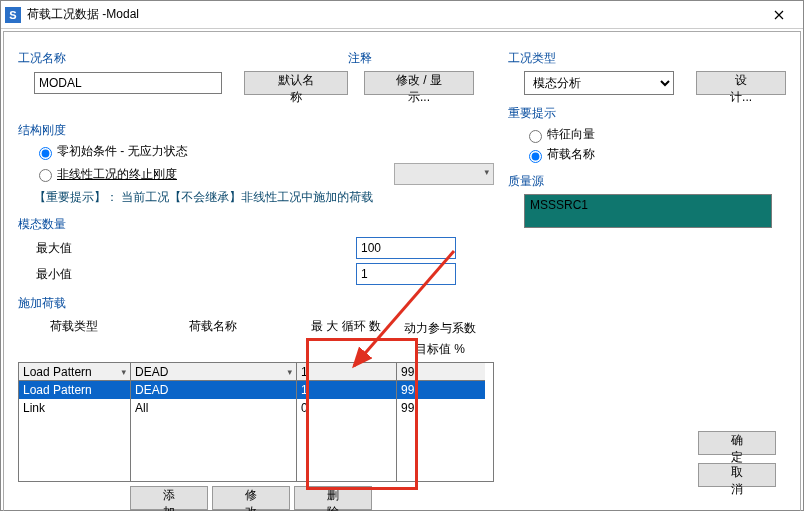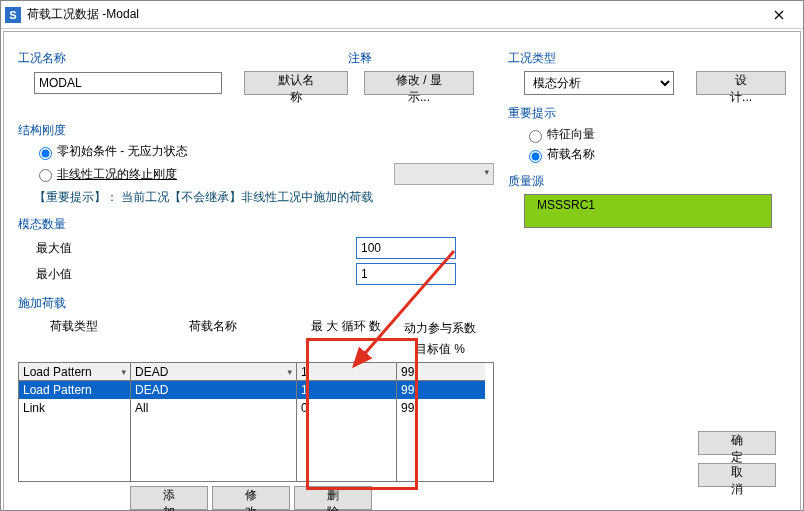--- a/index.html
+++ b/index.html
@@ -38,21 +38,21 @@
 .col4 { width: 88px; }
 .tbl-col { border-right: 1px solid #7a7a7a; height: 100%; }
 .tbl-col:last-child { border-right: none; }
 .cell { padding: 2px 4px; height: 18px; line-height: 14px; white-space: nowrap; overflow: hidden; }
 .hdr-cell { background: #f0f0f0; border-bottom: 1px solid #7a7a7a; display: flex; align-items: center; padding: 0 4px; height: 18px; }
 .hdr-cell.dd { justify-content: space-between; }
 .chev { font-size: 9px; color: #555; }
 .selrow { background: #0a64c8; color: #fff; }
 .redbox { position: absolute; border: 3px solid #e03020; pointer-events: none; }
 .arrow { position: absolute; pointer-events: none; }
-.mass-box { border: 1px solid #7a7a7a; width: 248px; height: 34px; padding: 3px 12px; background: #84cc16; }
+.mass-box { border: 1px solid #7a7a7a; width: 248px; height: 34px; padding: 3px 5px; background: #0f766e; }
 .select { border: 1px solid #7a7a7a; height: 24px; background: #fff; width: 160px; padding: 0 4px; }
 .bottom-btns { position: absolute; right: 24px; bottom: 24px; display: flex; flex-direction: column; gap: 8px; }
 .bottom-btns .btn { width: 78px; }
 .load-btn-row { display:flex; gap:4px; margin-top:4px; margin-left: 112px;}
 .load-btn-row .btn { width: 78px;}
 </style>
 </head>
 <body>
 
 <div class="window">

